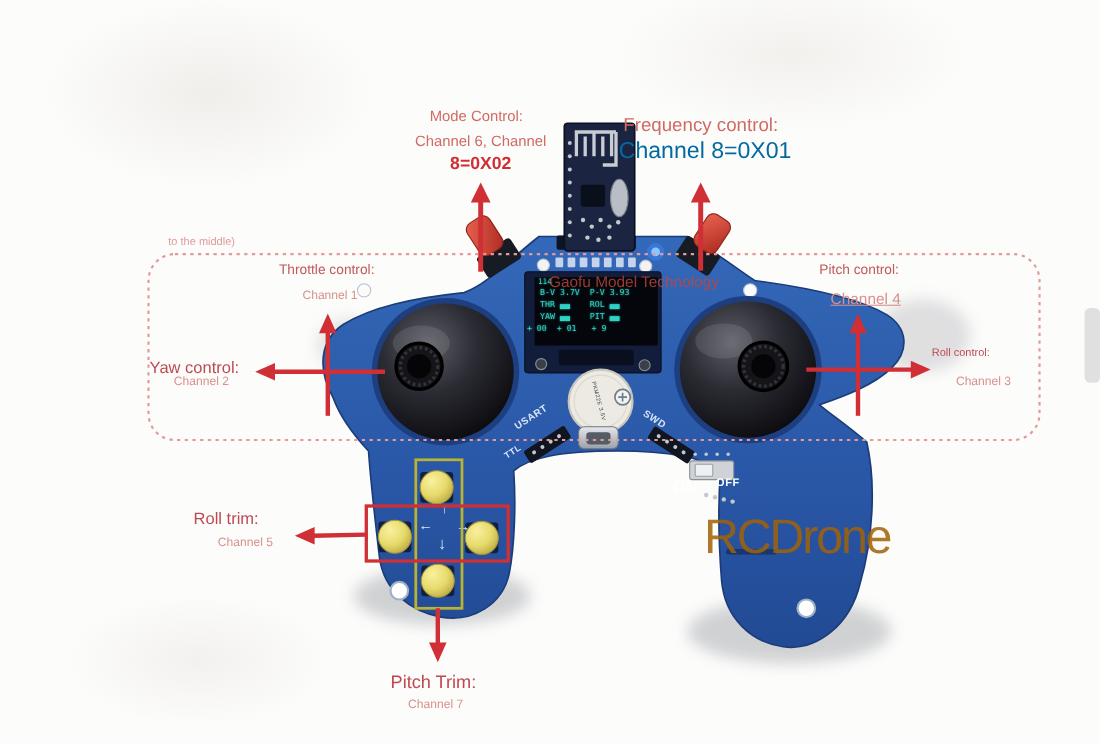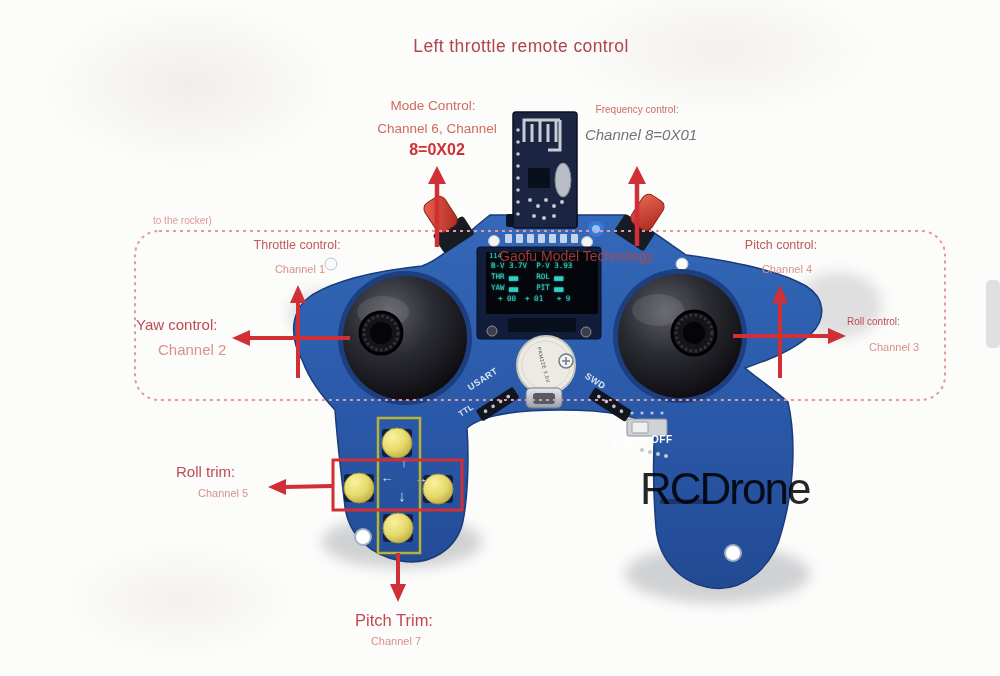--- a/index.html
+++ b/index.html
@@ -17,21 +17,21 @@
   .red-chan{color:#d8918b;}
   .note{color:#e09a9a;font-size:10px;}
   
   .oled-line{position:absolute;font-family:"DejaVu Sans Mono",monospace;
              color:#2fd2c4;font-size:7.5px;letter-spacing:0;line-height:10.5px;
              text-shadow:0 0 2px rgba(60,220,205,.75);white-space:pre;}
   .silk{position:absolute;color:#d8e6f5;font-size:9px;font-weight:bold;
         letter-spacing:.5px;white-space:nowrap;}
   .trim-glyph{position:absolute;color:#d8e6f5;font-size:13px;font-weight:bold;
               transform:translate(-50%,-50%);}
-  .wm-brand{position:absolute;color:#000000;opacity:.85;font-size:44px;
+  .wm-brand{position:absolute;color:#a16207;opacity:.85;font-size:44px;
             letter-spacing:-2px;}
   .wm-url{position:absolute;color:#9a9a9a;font-size:22px;}
   .wm-screen{position:absolute;color:#c3463a;opacity:.8;font-size:14px;}
 </style>
 </head>
 <body>
 
 <div id="canvas">
 
   <div class="blotch" style="left:40px;top:0;width:300px;height:170px;background:radial-gradient(closest-side,rgba(230,227,222,.55),rgba(230,227,222,0));"></div>
@@ -230,21 +230,21 @@
     <circle cx="438" cy="489" r="15" fill="url(#btn)" stroke="#a5963a"></circle>
     <circle cx="398" cy="528" r="15" fill="url(#btn)" stroke="#a5963a"></circle>
 
     <rect x="660" y="499" width="46" height="5" rx="2" fill="#0e2246" opacity=".55"></rect>
   </svg>
 
   <div class="lbl oled-line" style="left:489px;top:251px;font-size:7px;text-align:center;">114</div>
   <div class="lbl oled-line" style="left:491px;top:261px;">B-V 3.7V  P-V 3.93</div>
   <div class="lbl oled-line" style="left:491px;top:272px;">THR ▄▄    ROL ▄▄</div>
   <div class="lbl oled-line" style="left:491px;top:283px;">YAW ▄▄    PIT ▄▄</div>
-  <div class="lbl oled-line" style="left:498px;top:294px;">+ 00  + 01   + 9</div>
+  <div class="lbl oled-line" style="left:479px;top:294px;">+ 00  + 01   + 9</div>
 
   <div class="silk" style="left:466px;top:374px;transform:rotate(-33deg);">USART</div>
   <div class="silk" style="left:584px;top:376px;transform:rotate(33deg);">SWD</div>
   <div class="silk" style="left:458px;top:406px;font-size:8px;transform:rotate(-33deg);">TTL</div>
   <div class="silk" style="left:612px;top:434px;font-size:14px;color:#fff;">ON</div>
   <div class="silk" style="left:651px;top:434px;font-size:10px;color:#fff;">OFF</div>
 
   <div class="trim-glyph" style="left:404px;top:462px;">↑</div>
   <div class="trim-glyph" style="left:387px;top:477px;">←</div>
   <div class="trim-glyph" style="left:421px;top:478px;">→</div>
@@ -288,39 +288,38 @@
         <line x1="333" y1="486" x2="284" y2="487"></line>
           <polygon points="268,487 286,479 286,495" stroke="none"></polygon>
       </g>
       <g stroke-width="4">
         <line x1="398" y1="553" x2="398" y2="586"></line>
           <polygon points="398,602 390,584 406,584" stroke="none"></polygon>
       </g>
     </g>
   </svg>
 
-  <div class="lbl c" style="left:521px;top:36px;font-size:17.5px;color:#b0444c;letter-spacing:.4px;">Left throttle remote control</div>
 
   <div class="lbl c red-soft" style="left:433px;top:98px;font-size:13.5px;">Mode Control:</div>
   <div class="lbl c red-soft" style="left:437px;top:121px;font-size:13.5px;">Channel 6, Channel</div>
   <div class="lbl c red-strong" style="left:437px;top:141px;font-size:16px;">8=0X02</div>
 
-  <div class="lbl c red-soft" style="left:637px;top:104px;font-size:10px;">Frequency control:</div>
-  <div class="lbl c" style="left:641px;top:126px;font-size:15px;color:#737373;font-style:italic;">Channel 8=0X01</div>
-
-  <div class="lbl note" style="left:153px;top:215px;">to the rocker)</div>
+  <div class="lbl c red-soft" style="left:637px;top:104px;font-size:17px;">Frequency control:</div>
+  <div class="lbl c" style="left:641px;top:126px;font-size:21px;color:#0369a1;">Channel 8=0X01</div>
+
+  <div class="lbl note" style="left:153px;top:215px;">to the middle)</div>
 
   <div class="lbl c" style="left:297px;top:238px;font-size:12.5px;color:#c2595c;">Throttle control:</div>
   <div class="lbl c red-chan" style="left:300px;top:263px;font-size:11px;">Channel 1</div>
 
   <div class="lbl c" style="left:781px;top:238px;font-size:12.5px;color:#c2595c;">Pitch control:</div>
-  <div class="lbl c red-chan" style="left:787px;top:263px;font-size:11px;">Channel 4</div>
-
-  <div class="lbl red-mid" style="left:136px;top:316px;font-size:15px;">Yaw control:</div>
-  <div class="lbl red-chan" style="left:158px;top:341px;font-size:15px;">Channel 2</div>
+  <div class="lbl c red-chan" style="left:787px;top:263px;font-size:14px;text-decoration:underline;">Channel 4</div>
+
+  <div class="lbl red-mid" style="left:136px;top:326px;font-size:15px;">Yaw control:</div>
+  <div class="lbl red-chan" style="left:158px;top:341px;font-size:11px;">Channel 2</div>
 
   <div class="lbl red-mid" style="left:847px;top:316px;font-size:10px;">Roll control:</div>
   <div class="lbl red-chan" style="left:869px;top:341px;font-size:11px;">Channel 3</div>
 
   <div class="lbl red-mid" style="left:176px;top:463px;font-size:15px;">Roll trim:</div>
   <div class="lbl red-chan" style="left:198px;top:487px;font-size:11px;">Channel 5</div>
 
   <div class="lbl c" style="left:394px;top:611px;font-size:16.5px;color:#c04850;">Pitch Trim:</div>
   <div class="lbl c red-chan" style="left:396px;top:635px;font-size:11px;">Channel 7</div>
 

